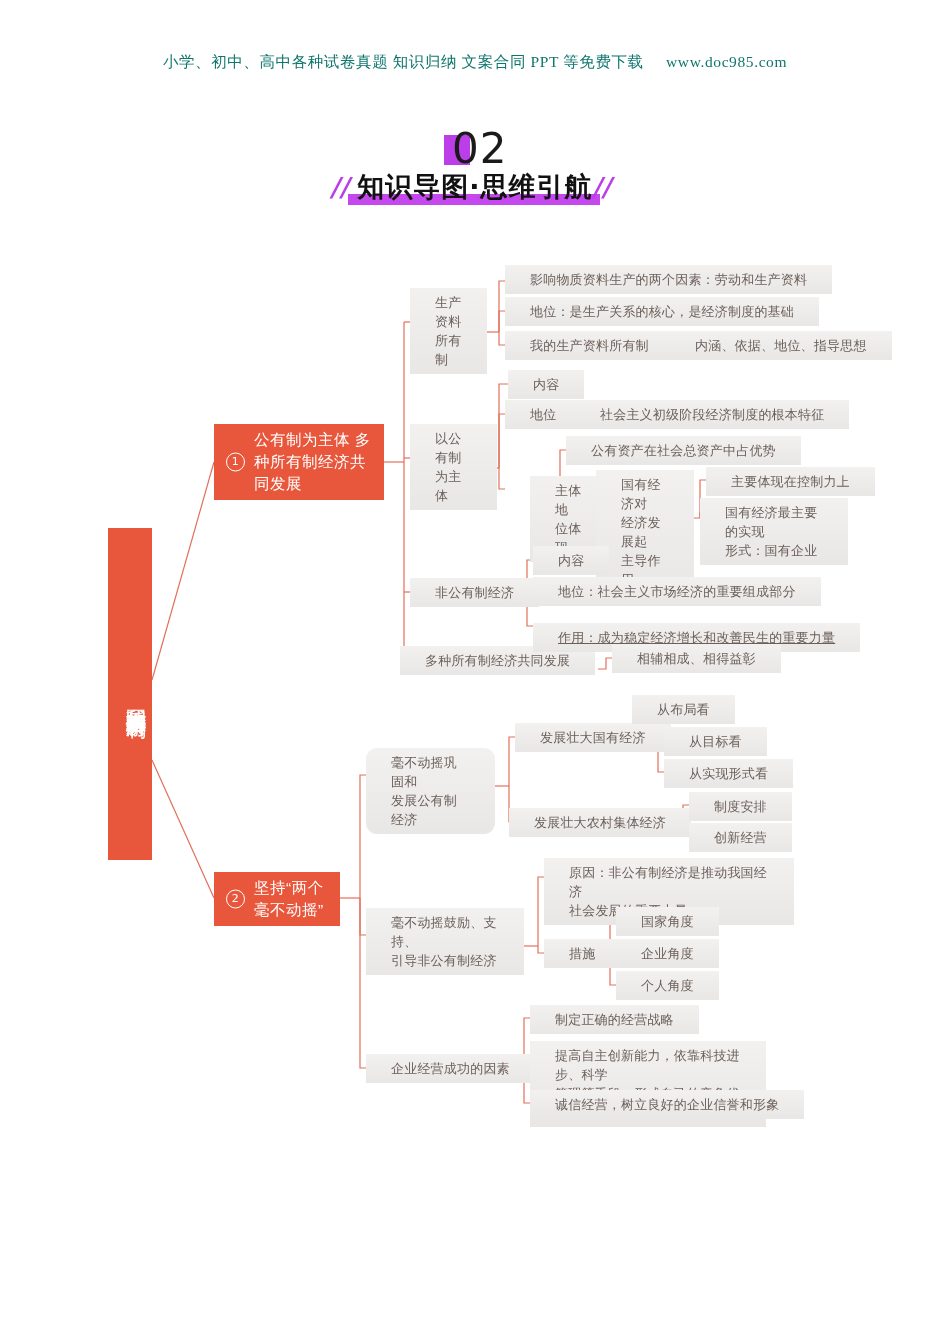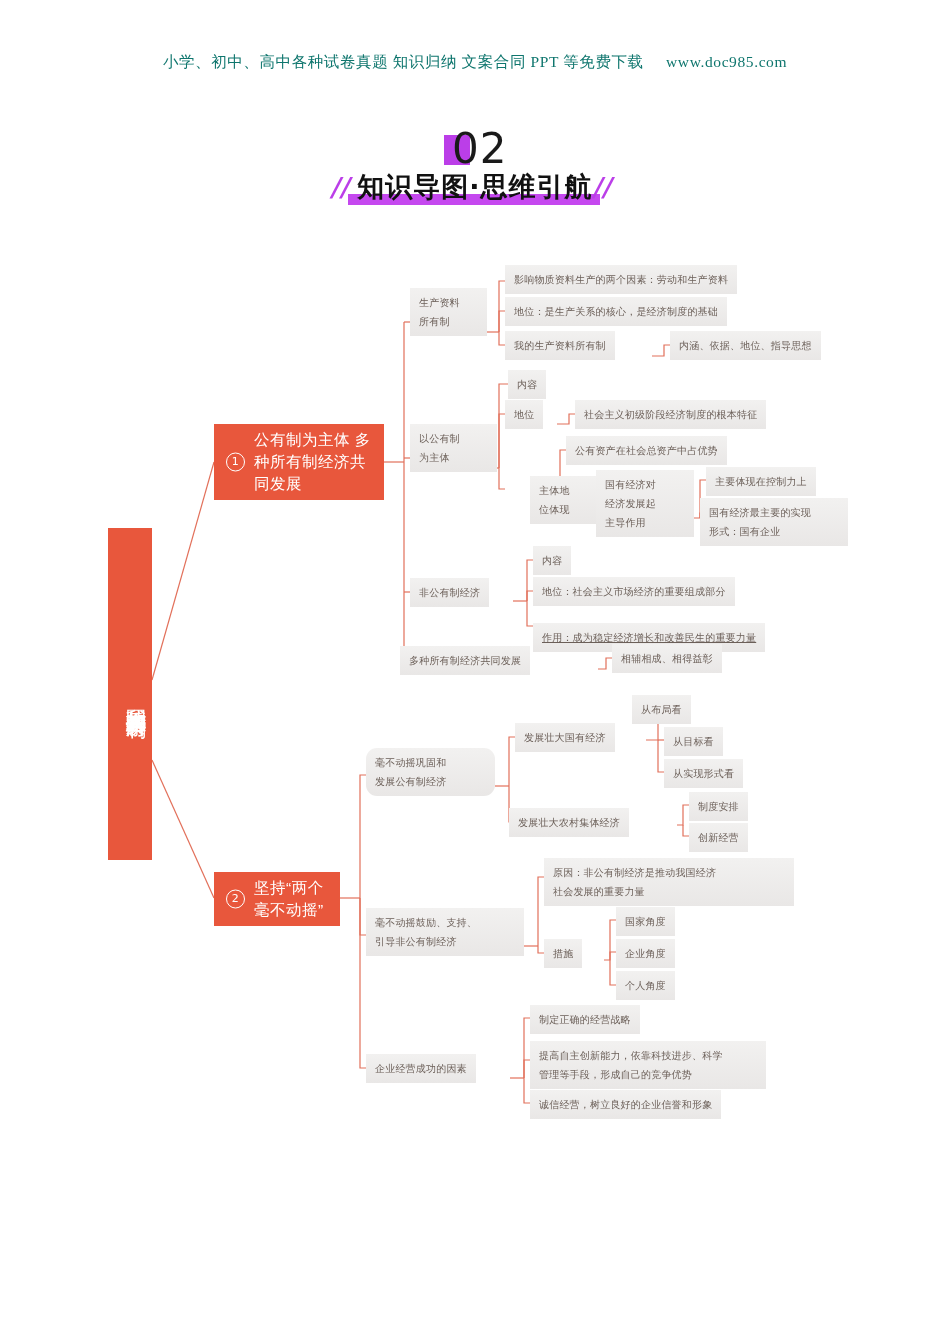--- a/index.html
+++ b/index.html
@@ -52,22 +52,22 @@
   .slash.right{ left:594px; }
 
   
   #map{ position:absolute; left:0; top:0; width:950px; height:1344px; }
   #links{ position:absolute; left:0; top:0; width:950px; height:1344px; pointer-events:none; }
 
   .node{
     position:absolute;
     background:linear-gradient(180deg,#f2f1f0 0%,#e9e7e6 100%);
     color:#6b5f58;
-    font-size:10px; line-height:19px;
-    padding:5px 9px;
+    font-size:13px; line-height:19px;
+    padding:5px 25px;
     white-space:pre-line;
     letter-spacing:.2px;
   }
   .node.wide{ white-space:nowrap; }
 
   .root-node{
     position:absolute;
     background:#e8573c; color:#ffffff;
     font-size:21px; line-height:31px; letter-spacing:1px;
     text-align:center;

